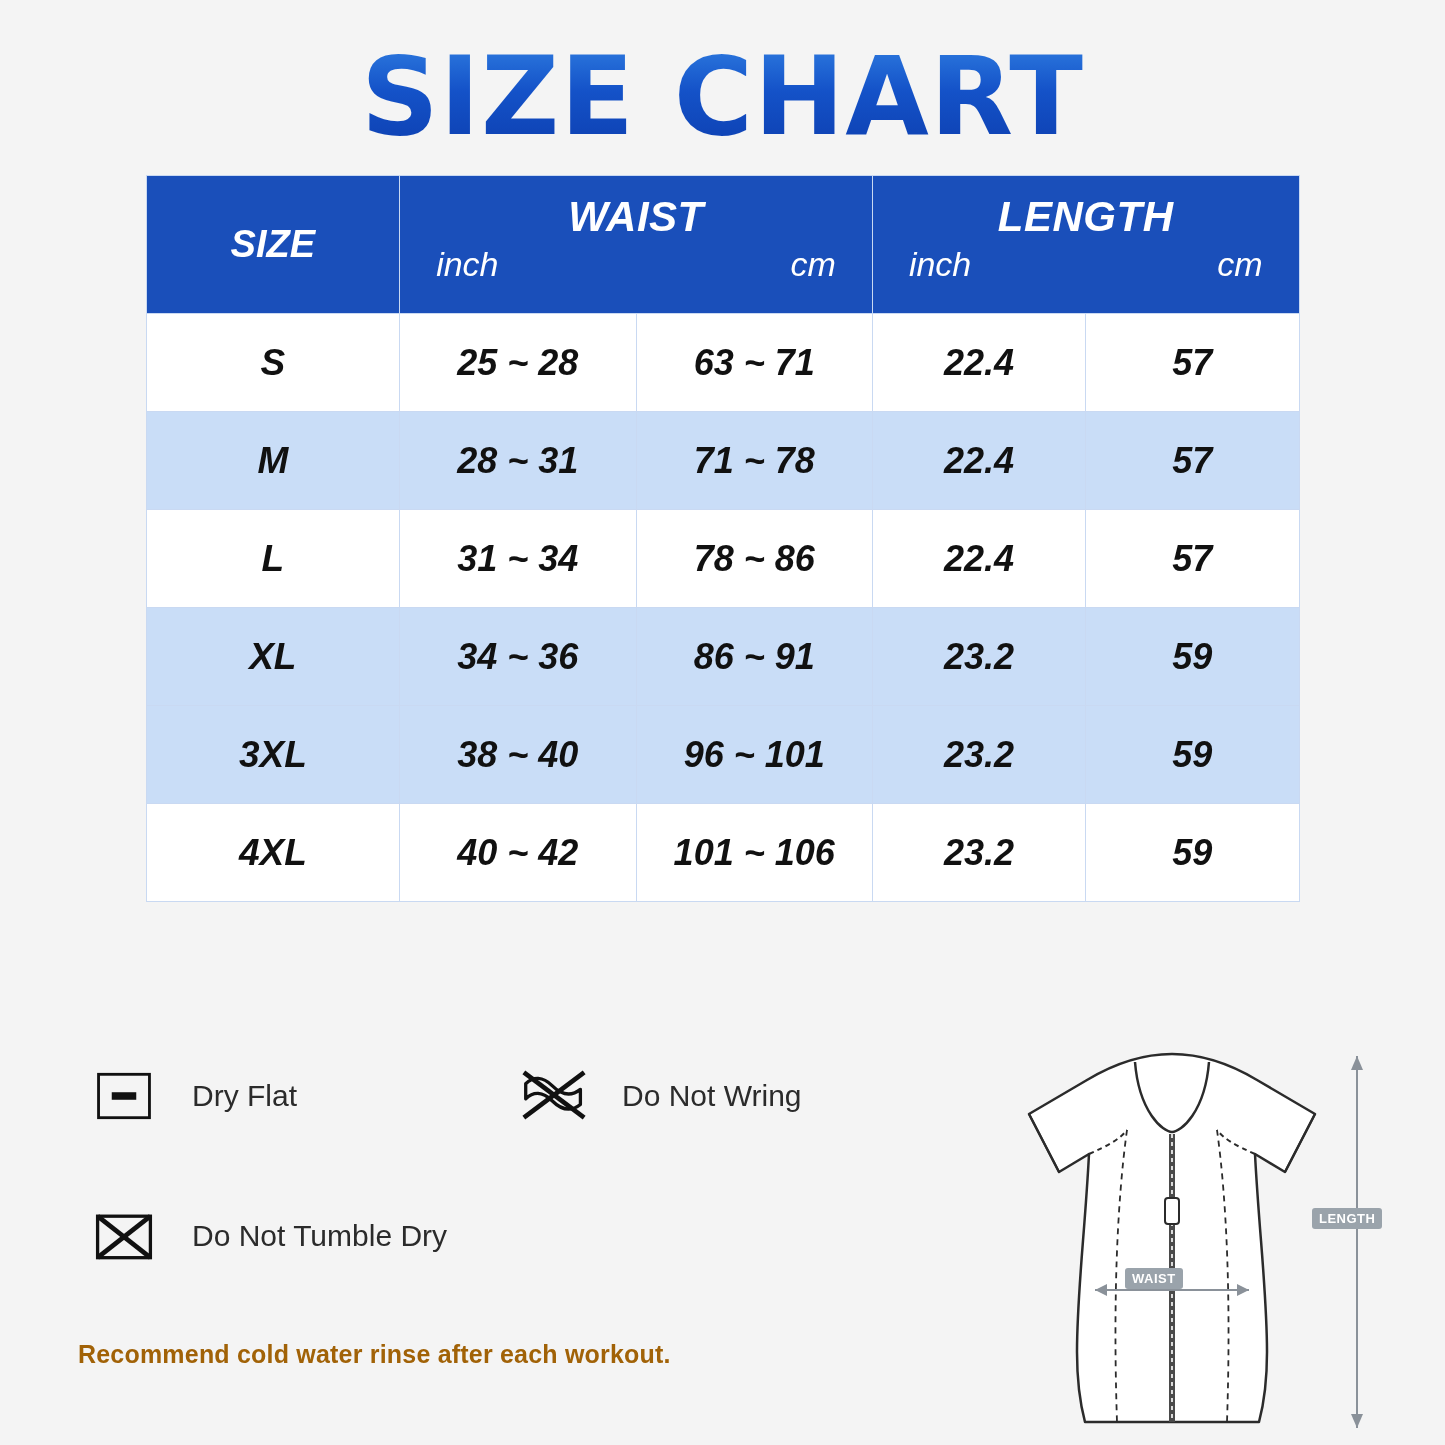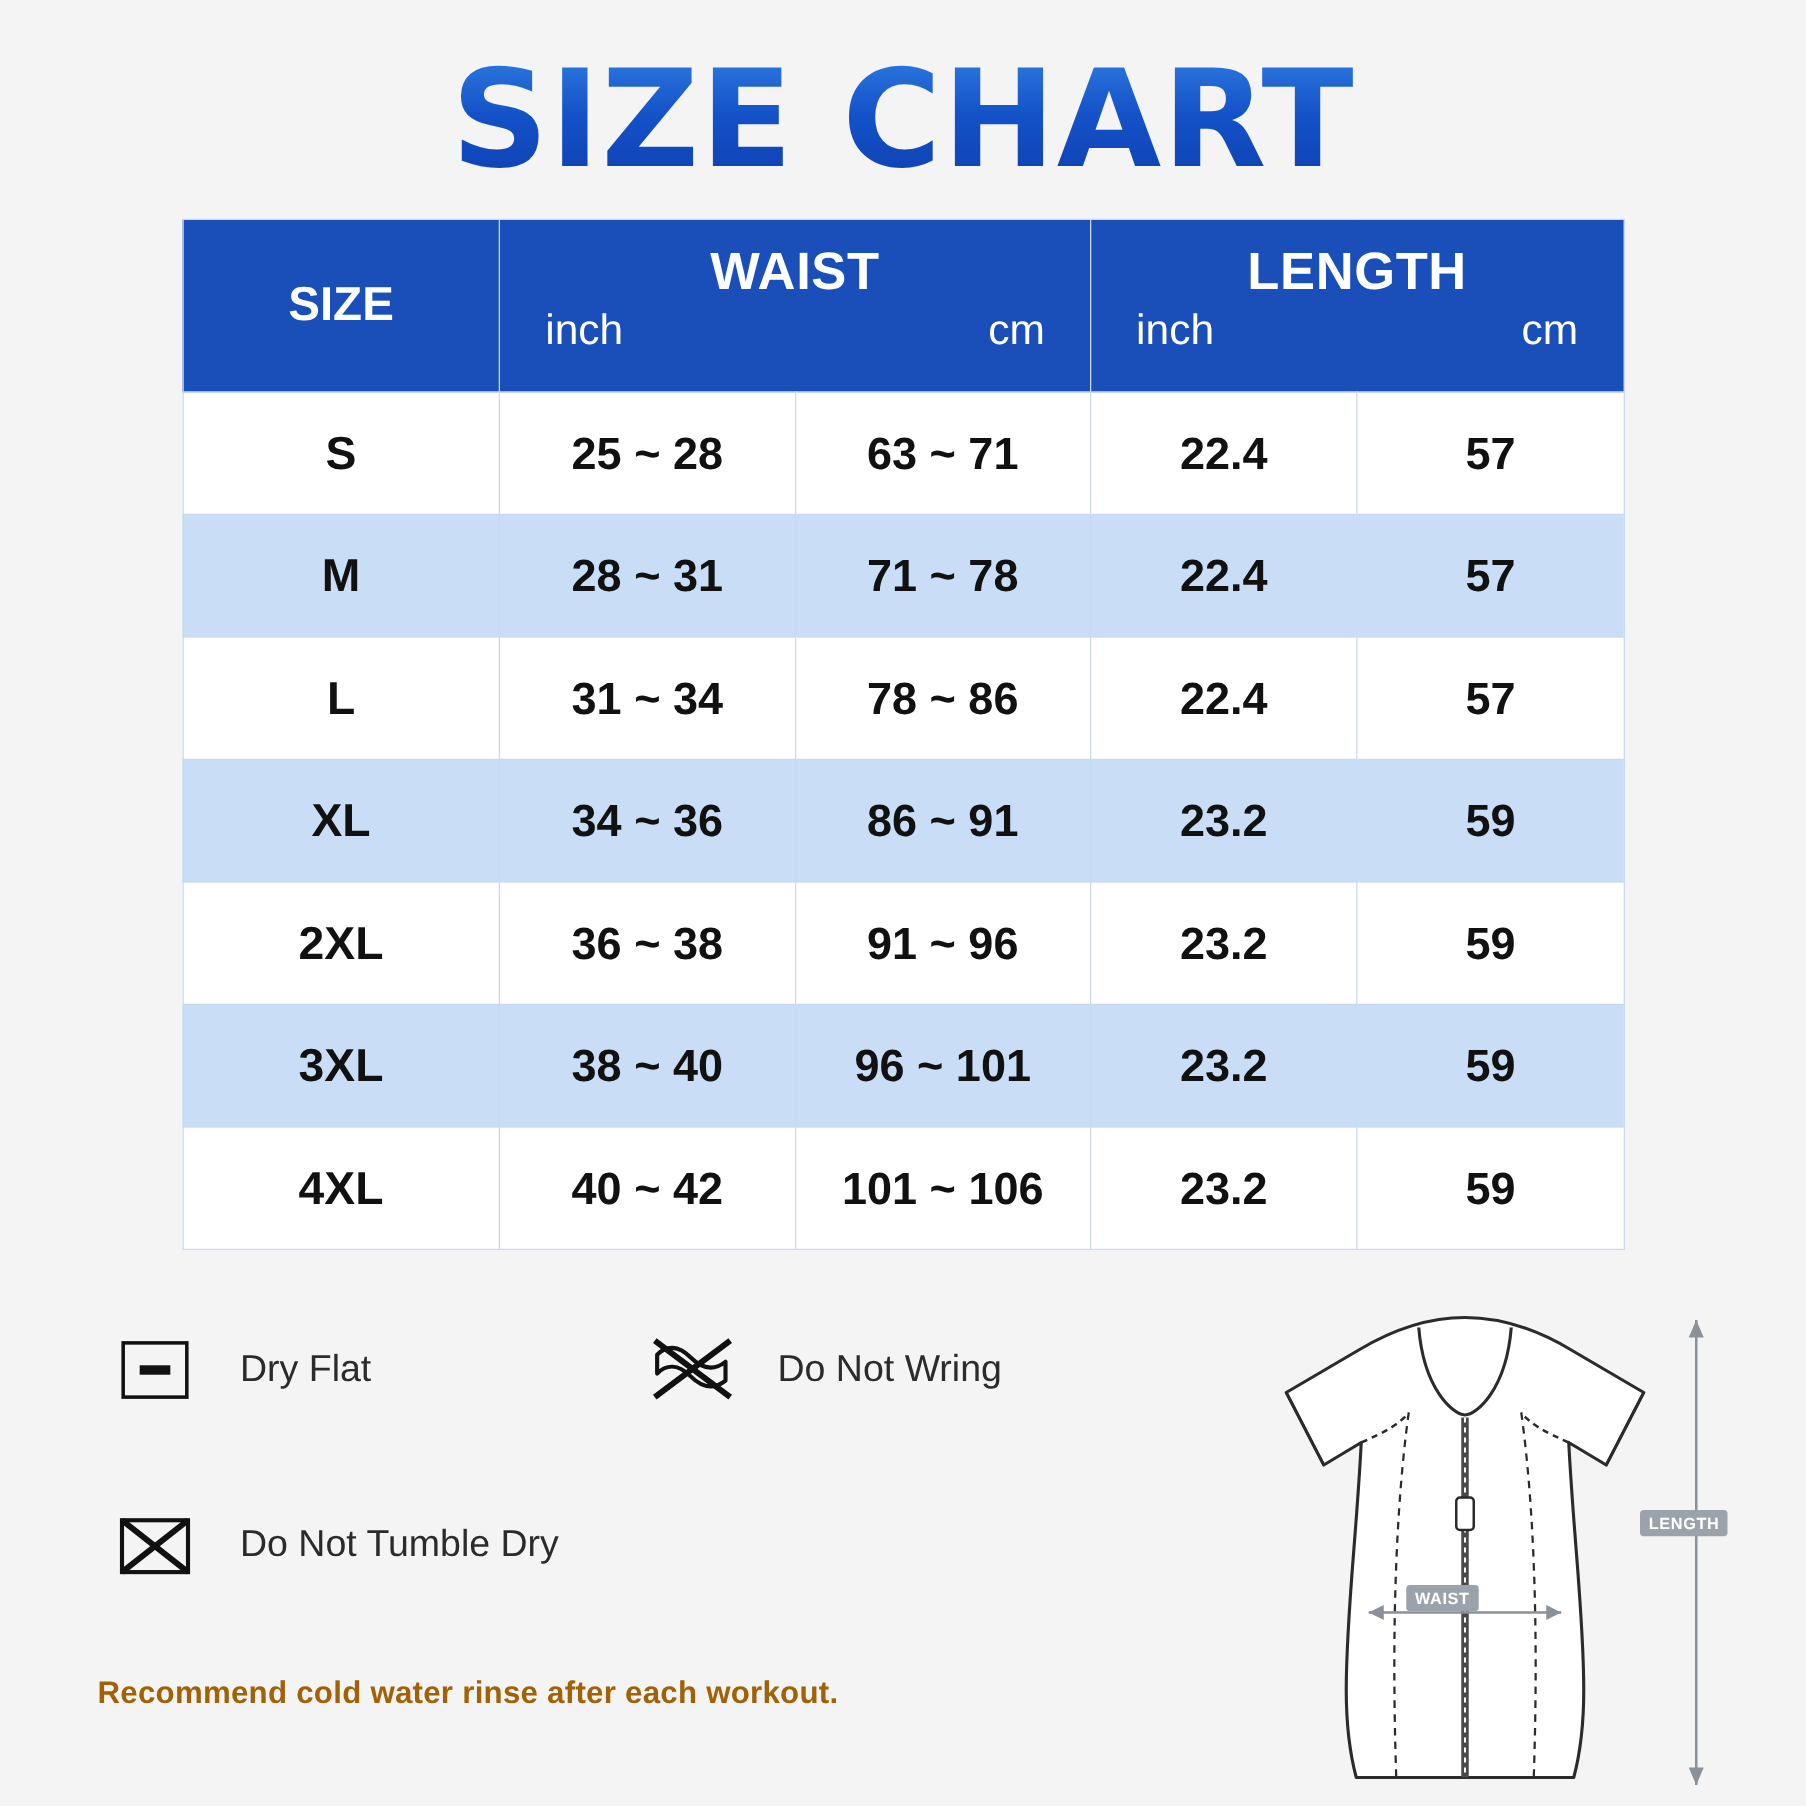--- a/index.html
+++ b/index.html
@@ -32,20 +32,21 @@
     background-clip: text;
     color: transparent;
     -webkit-text-fill-color: transparent;
     line-height: 1.05;
   }
 
   
   .table-wrap {
     margin: 22px auto 0 auto;
     width: 1154px;
+    font-style: italic;
   }
   table.size-table {
     width: 100%;
     border-collapse: collapse;
     table-layout: fixed;
   }
   table.size-table th, table.size-table td {
     border: 1px solid #c9d9f2;
     text-align: center;
   }
@@ -199,27 +200,20 @@
         <td class="size-cell">L</td>
         <td>31 ~ 34</td>
         <td>78 ~ 86</td>
         <td>22.4</td>
         <td>57</td>
       </tr>
       <tr class="alt">
         <td class="size-cell">XL</td>
         <td>34 ~ 36</td>
         <td>86 ~ 91</td>
-        <td>23.2</td>
-        <td>59</td>
-      </tr>
-      <tr>
-        <td class="size-cell">2XL</td>
-        <td>36 ~ 38</td>
-        <td>91 ~ 96</td>
         <td>23.2</td>
         <td>59</td>
       </tr>
       <tr class="alt">
         <td class="size-cell">3XL</td>
         <td>38 ~ 40</td>
         <td>96 ~ 101</td>
         <td>23.2</td>
         <td>59</td>
       </tr>

